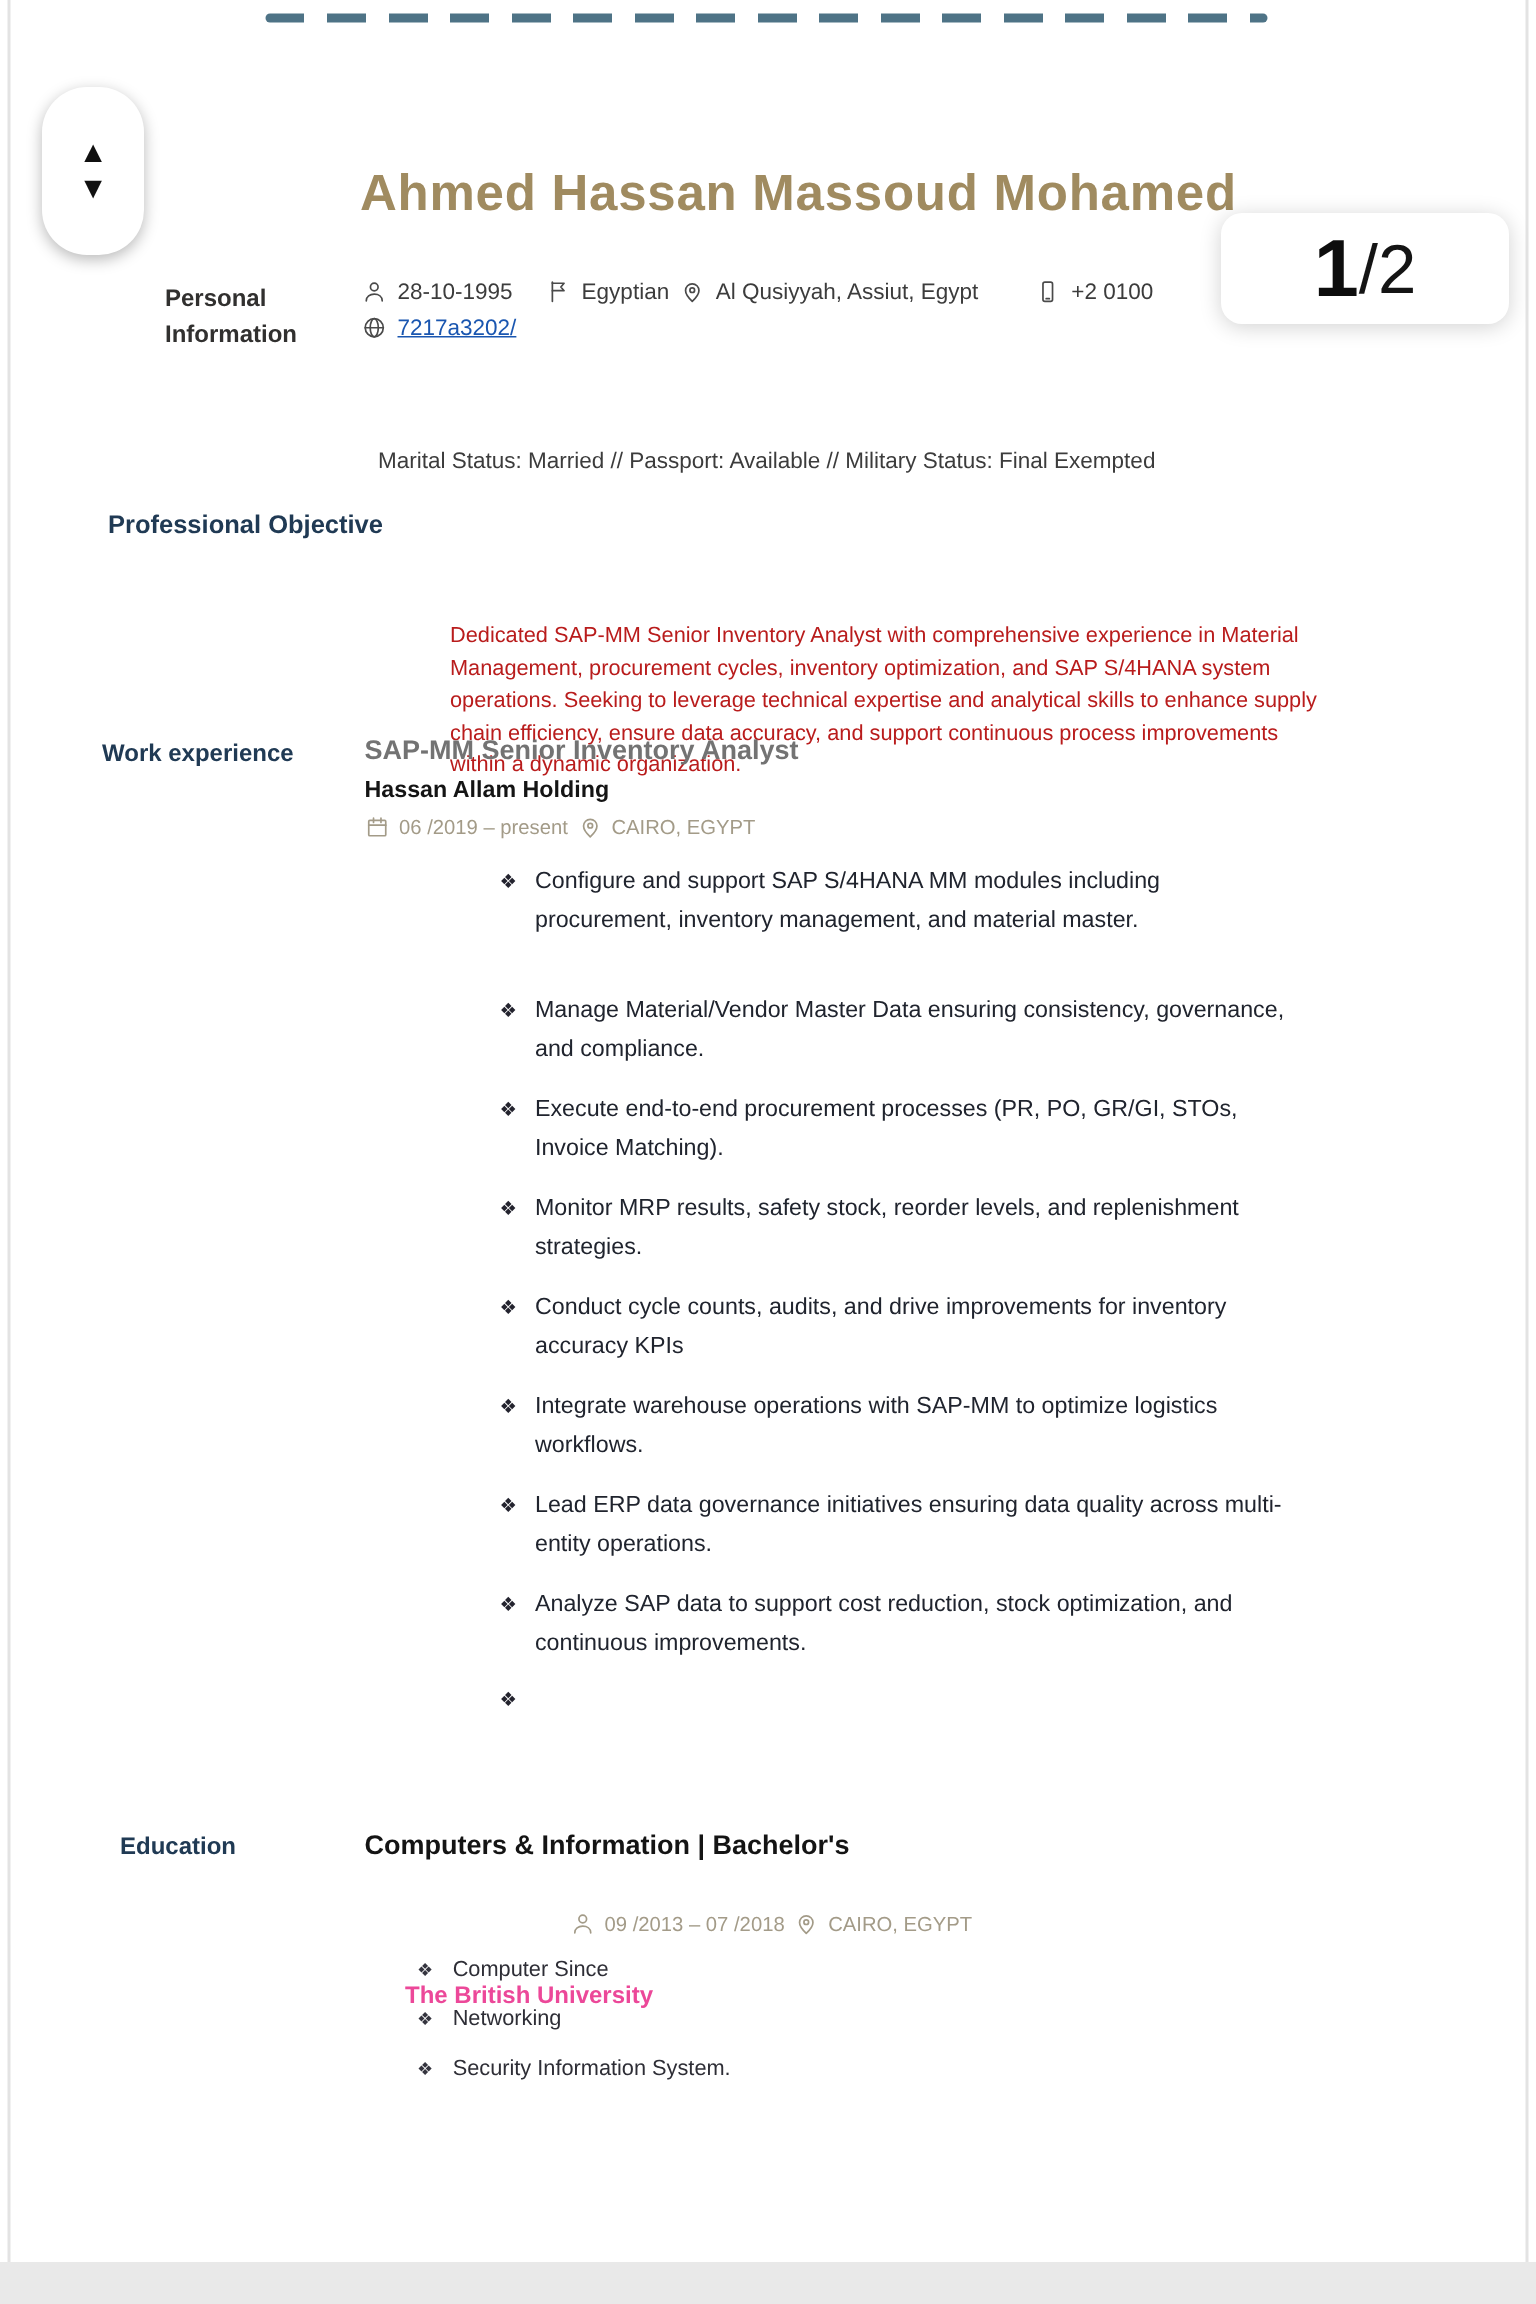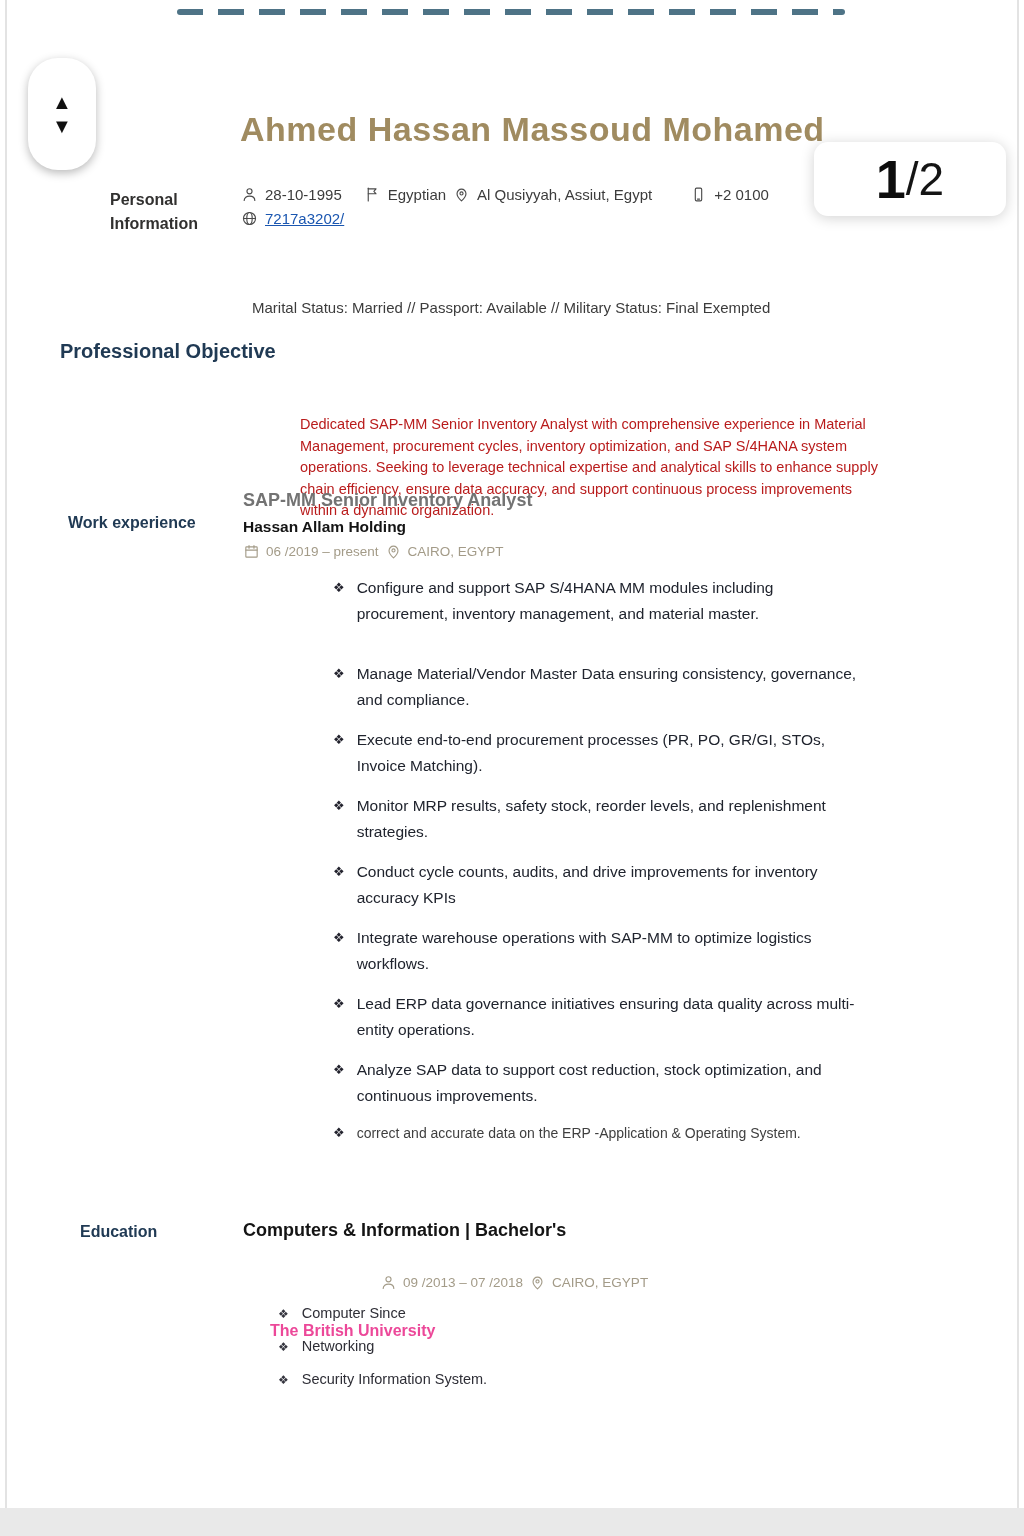--- a/index.html
+++ b/index.html
@@ -45,27 +45,27 @@
 
   .info-rows { position:absolute; left:241px; top:186px; width:660px; font-size:15px; color:#3c3c3c; }
   .irow { display:flex; align-items:center; gap:7px; margin-bottom:7px; }
   .irow .sep { width:8px; }
   .icn { width:17px; height:17px; flex:0 0 auto; display:inline-block; }
   .icn svg { width:100%; height:100%; stroke:#4a4a4a; fill:none; stroke-width:1.6; stroke-linecap:round; stroke-linejoin:round; }
   a.lnk { color:#1a56b0; text-decoration:underline; }
 
   .status-line { position:absolute; left:252px; top:299px; font-size:15px; color:#3c3c3c; }
 
-  .obj-head { left:60px; top:340px; font-size:20px; }
+  .obj-head { left:72px; top:340px; font-size:17px; }
   .obj-text {
     position:absolute; left:300px; top:374px; width:588px;
     font-size:14.5px; line-height:21.5px; color:#b91c1c;margin-top:40px;
   }
 
-  .work-label { left:68px; top:494px;margin-top:20px; }
+  .work-label { left:68px; top:494px; }
   .job-title { position:absolute; left:243px; top:490px; font-size:18px; font-weight:bold; color:#737373; }
   .company   { position:absolute; left:243px; top:518px; font-size:15.5px; font-weight:bold; color:#141414; }
   .meta-row  { position:absolute; display:flex; align-items:center; gap:6px; font-size:13.5px; color:#a39b88;text-align:right; }
   .meta-row .icn svg { stroke:#a39b88; }
   .work-meta { left:243px; top:543px; }
 
   ul.bullets { position:absolute; left:333px; top:575px; width:528px; list-style:none; }
   ul.bullets li { display:flex; gap:12px; margin-bottom:14px; }
   ul.bullets li:first-child { margin-bottom:34px; }
   ul.bullets .mk { font-size:13px; color:#23232e; line-height:26px; flex:0 0 auto; }
@@ -212,21 +212,20 @@
     <li>
         <span class="mk">❖</span>
         <span class="bt">Lead ERP data governance initiatives ensuring data quality across multi-entity operations.</span>
       </li>
     <li>
         <span class="mk">❖</span>
         <span class="bt">Analyze SAP data to support cost reduction, stock optimization, and continuous improvements.</span>
       </li>
     <li class="small">
         <span class="mk">❖</span>
-        <span class="bt">correct and accurate data on the ERP -Application &amp; Operating System.</span>
       </li>
   </ul>
 
   <div class="side-label edu-label">Education</div>
   <div class="degree">Computers &amp; Information | Bachelor's</div>
   <div class="school">The British University</div>
 
   <div class="meta-row edu-meta">
     <span class="icn">
       <svg viewBox="0 0 24 24">

